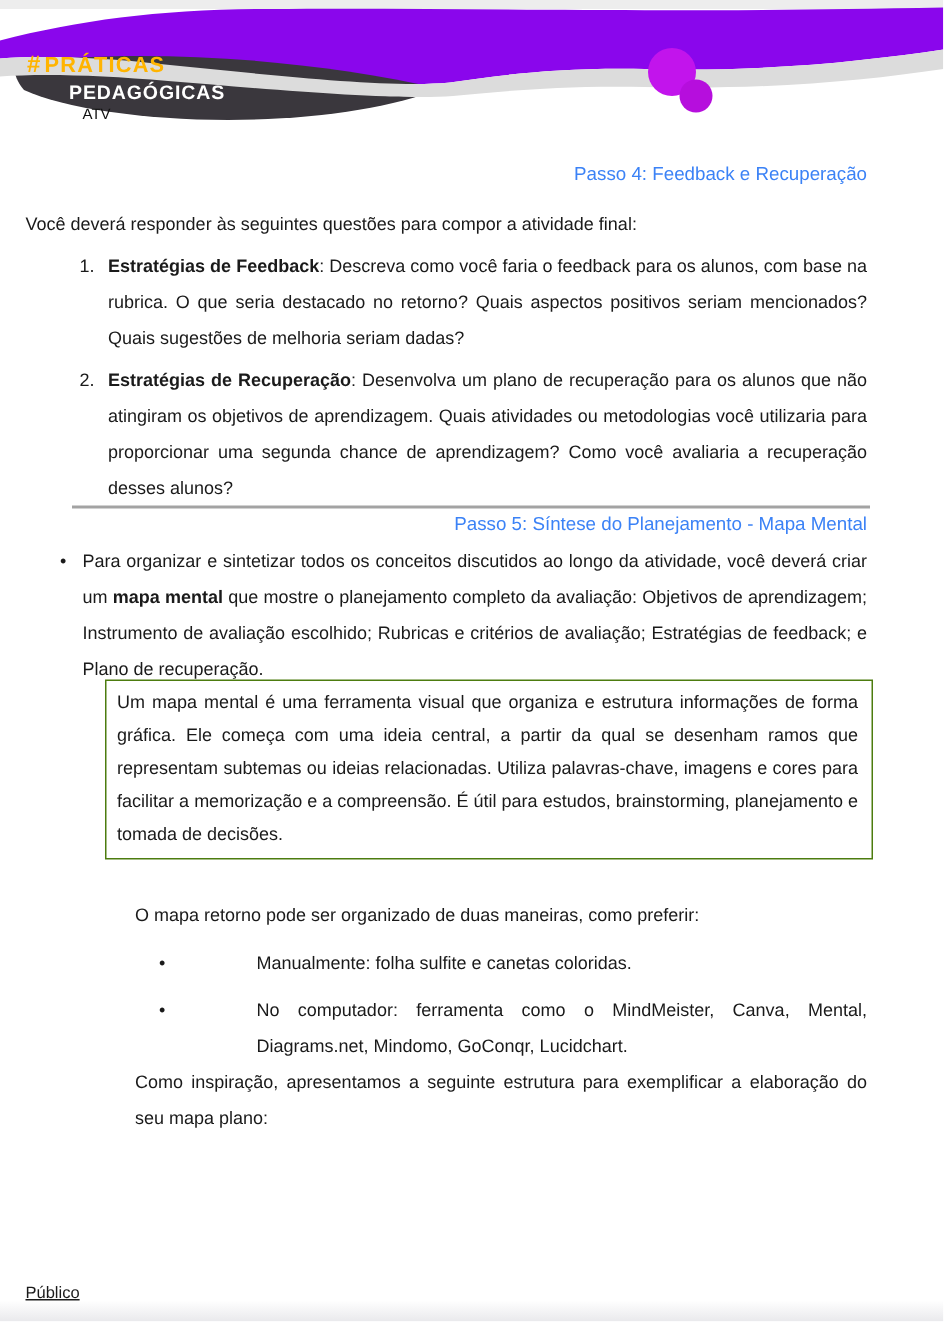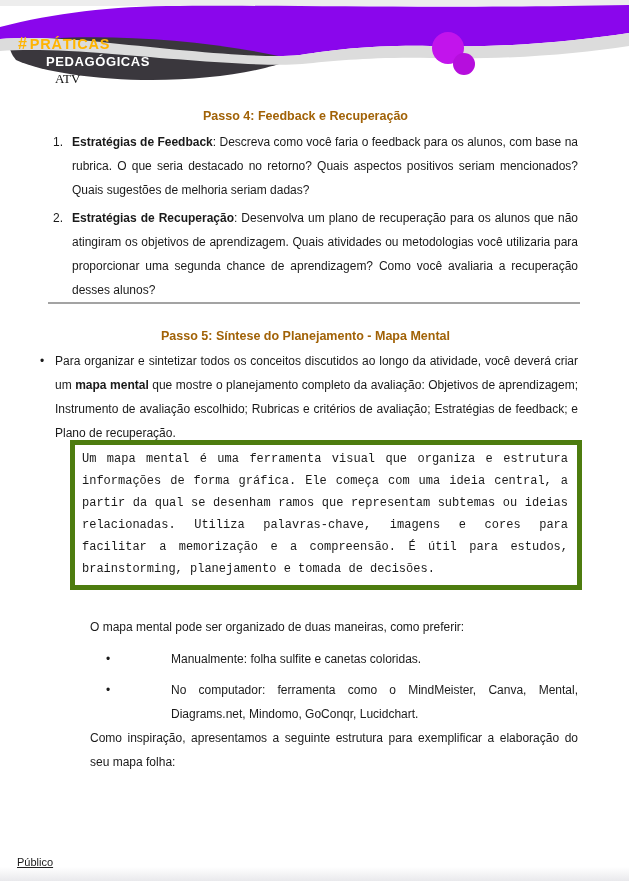--- a/index.html
+++ b/index.html
@@ -11,49 +11,49 @@
     color:#1a1a1a;
     overflow:hidden;
   }
   
   .banner{position:relative;width:629px;height:96px;}
   .banner svg{display:block;}
   .logo{position:absolute;left:18px;top:36px;line-height:1;}
   .logo-l1{font-weight:bold;font-size:14.5px;color:#ffb400;letter-spacing:.8px;}
   .logo-l1 .hash{font-size:16px;margin-right:2px;}
   .logo-l2{font-weight:bold;font-size:13px;color:#ffffff;letter-spacing:.6px;margin:3px 12px 0 28px;}
-  .atv{position:absolute;left:55px;top:71px;font-size:13px;color:#111;font-family:Liberation Serif, serif;}
+  .atv{position:absolute;left:55px;top:71px;font-size:10px;color:#111;}
   
   .content{
     padding:10px 51px 0 17px;
     font-size:12px;line-height:24px;text-align:justify;
   }
   .step-heading{
     margin:0 0 0 16px;padding:0;
-    color:#a16207;font-size:12.5px;font-weight:bold;
-    line-height:20px;text-align:center;
+    color:#3b82f6;font-size:12.5px;font-weight:normal;
+    line-height:20px;text-align:right;
   }
   .para{margin:11px 0 0 0;}
   .oli{display:flex;margin:4px 0 0 36px;}
   .oli .num{flex:0 0 19px;}
   .oli .itext{flex:1;text-align:justify;}
   .bullet-row{display:flex;margin:3px 0 0 23px;}
   .bullet-row .bm{flex:0 0 15px;}
   .bullet-row .btext{flex:1;text-align:justify;}
   .divider{
     margin:0 0 0 31px;width:532px;height:2px;
     background:#a3a3a3;border:none;
   }
-  .h2-after-divider{margin-top:22px;}
+  .h2-after-divider{}
   .info-box{
     box-sizing:border-box;
     margin:-5px 0 0 53px;width:512px;
-    border:5px solid #4d7c0f;
+    border:1px solid #4d7c0f;
     padding:3px 9px 5px 7px;
-    line-height:22px;text-align:justify;font-family:Liberation Mono, monospace;
+    line-height:22px;text-align:justify;
   }
   .indent-para{margin:25px 0 0 73px;}
   .indent-para.second{margin-top:0;}
   .sub-row{display:flex;margin:8px 0 0 89px;}
   .sub-row.two{margin-top:7px;}
   .sub-row .bm2{flex:0 0 17px;}
   .sub-row .btext{flex:1;text-align:justify;margin-left:48px;}
   
   .footer-label{position:absolute;left:17px;bottom:13px;font-size:11px;color:#1a1a1a;text-decoration:underline;}
   .bottom-fade{
@@ -87,20 +87,21 @@
       <div class="logo-l2">PEDAGÓGICAS</div>
     </div>
     <div class="atv">ATV</div>
   </div>
 
   <div class="content">
 
     <h2 class="step-heading">Passo 4: Feedback e Recuperação</h2>
 
 
+    <p class="para">Você deverá responder às seguintes questões para compor a atividade final:</p>
 
     <div class="oli">
       <span class="num">1.</span>
       <span class="itext"><b>Estratégias de Feedback</b><span>: Descreva como você faria o feedback para os alunos, com base na rubrica. O que seria destacado no retorno? Quais aspectos positivos seriam mencionados? Quais sugestões de melhoria seriam dadas?</span></span>
     </div>
 
     <div class="oli">
       <span class="num">2.</span>
       <span class="itext"><b>Estratégias de Recuperação</b><span>: Desenvolva um plano de recuperação para os alunos que não atingiram os objetivos de aprendizagem. Quais atividades ou metodologias você utilizaria para proporcionar uma segunda chance de aprendizagem? Como você avaliaria a recuperação desses alunos?</span></span>
     </div>
@@ -109,32 +110,32 @@
 
     <h2 class="step-heading h2-after-divider">Passo 5: Síntese do Planejamento - Mapa Mental</h2>
 
     <div class="bullet-row">
       <span class="bm">•</span>
       <span class="btext"><span>Para organizar e sintetizar todos os conceitos discutidos ao longo da atividade, você deverá criar um </span><b>mapa mental</b><span> que mostre o planejamento completo da avaliação: Objetivos de aprendizagem; Instrumento de avaliação escolhido; Rubricas e critérios de avaliação; Estratégias de feedback; e Plano de recuperação.</span></span>
     </div>
 
     <div class="info-box">Um mapa mental é uma ferramenta visual que organiza e estrutura informações de forma gráfica. Ele começa com uma ideia central, a partir da qual se desenham ramos que representam subtemas ou ideias relacionadas. Utiliza palavras-chave, imagens e cores para facilitar a memorização e a compreensão. É útil para estudos, brainstorming, planejamento e tomada de decisões.</div>
 
-    <p class="indent-para">O mapa mental pode ser organizado de duas maneiras, como preferir:</p>
+    <p class="indent-para">O mapa retorno pode ser organizado de duas maneiras, como preferir:</p>
 
     <div class="sub-row">
       <span class="bm2">•</span>
       <span class="btext">Manualmente: folha sulfite e canetas coloridas.</span>
     </div>
 
     <div class="sub-row two">
       <span class="bm2">•</span>
       <span class="btext">No computador: ferramenta como o MindMeister, Canva, Mental, Diagrams.net, Mindomo, GoConqr, Lucidchart.</span>
     </div>
 
-    <p class="indent-para second" style="margin-top:0">Como inspiração, apresentamos a seguinte estrutura para exemplificar a elaboração do seu mapa folha:</p>
+    <p class="indent-para second" style="margin-top:0">Como inspiração, apresentamos a seguinte estrutura para exemplificar a elaboração do seu mapa plano:</p>
 
   </div>
 
   <div class="footer-label">Público</div>
   <div class="bottom-fade"></div>
 
 </div>
 
 </body></html>

